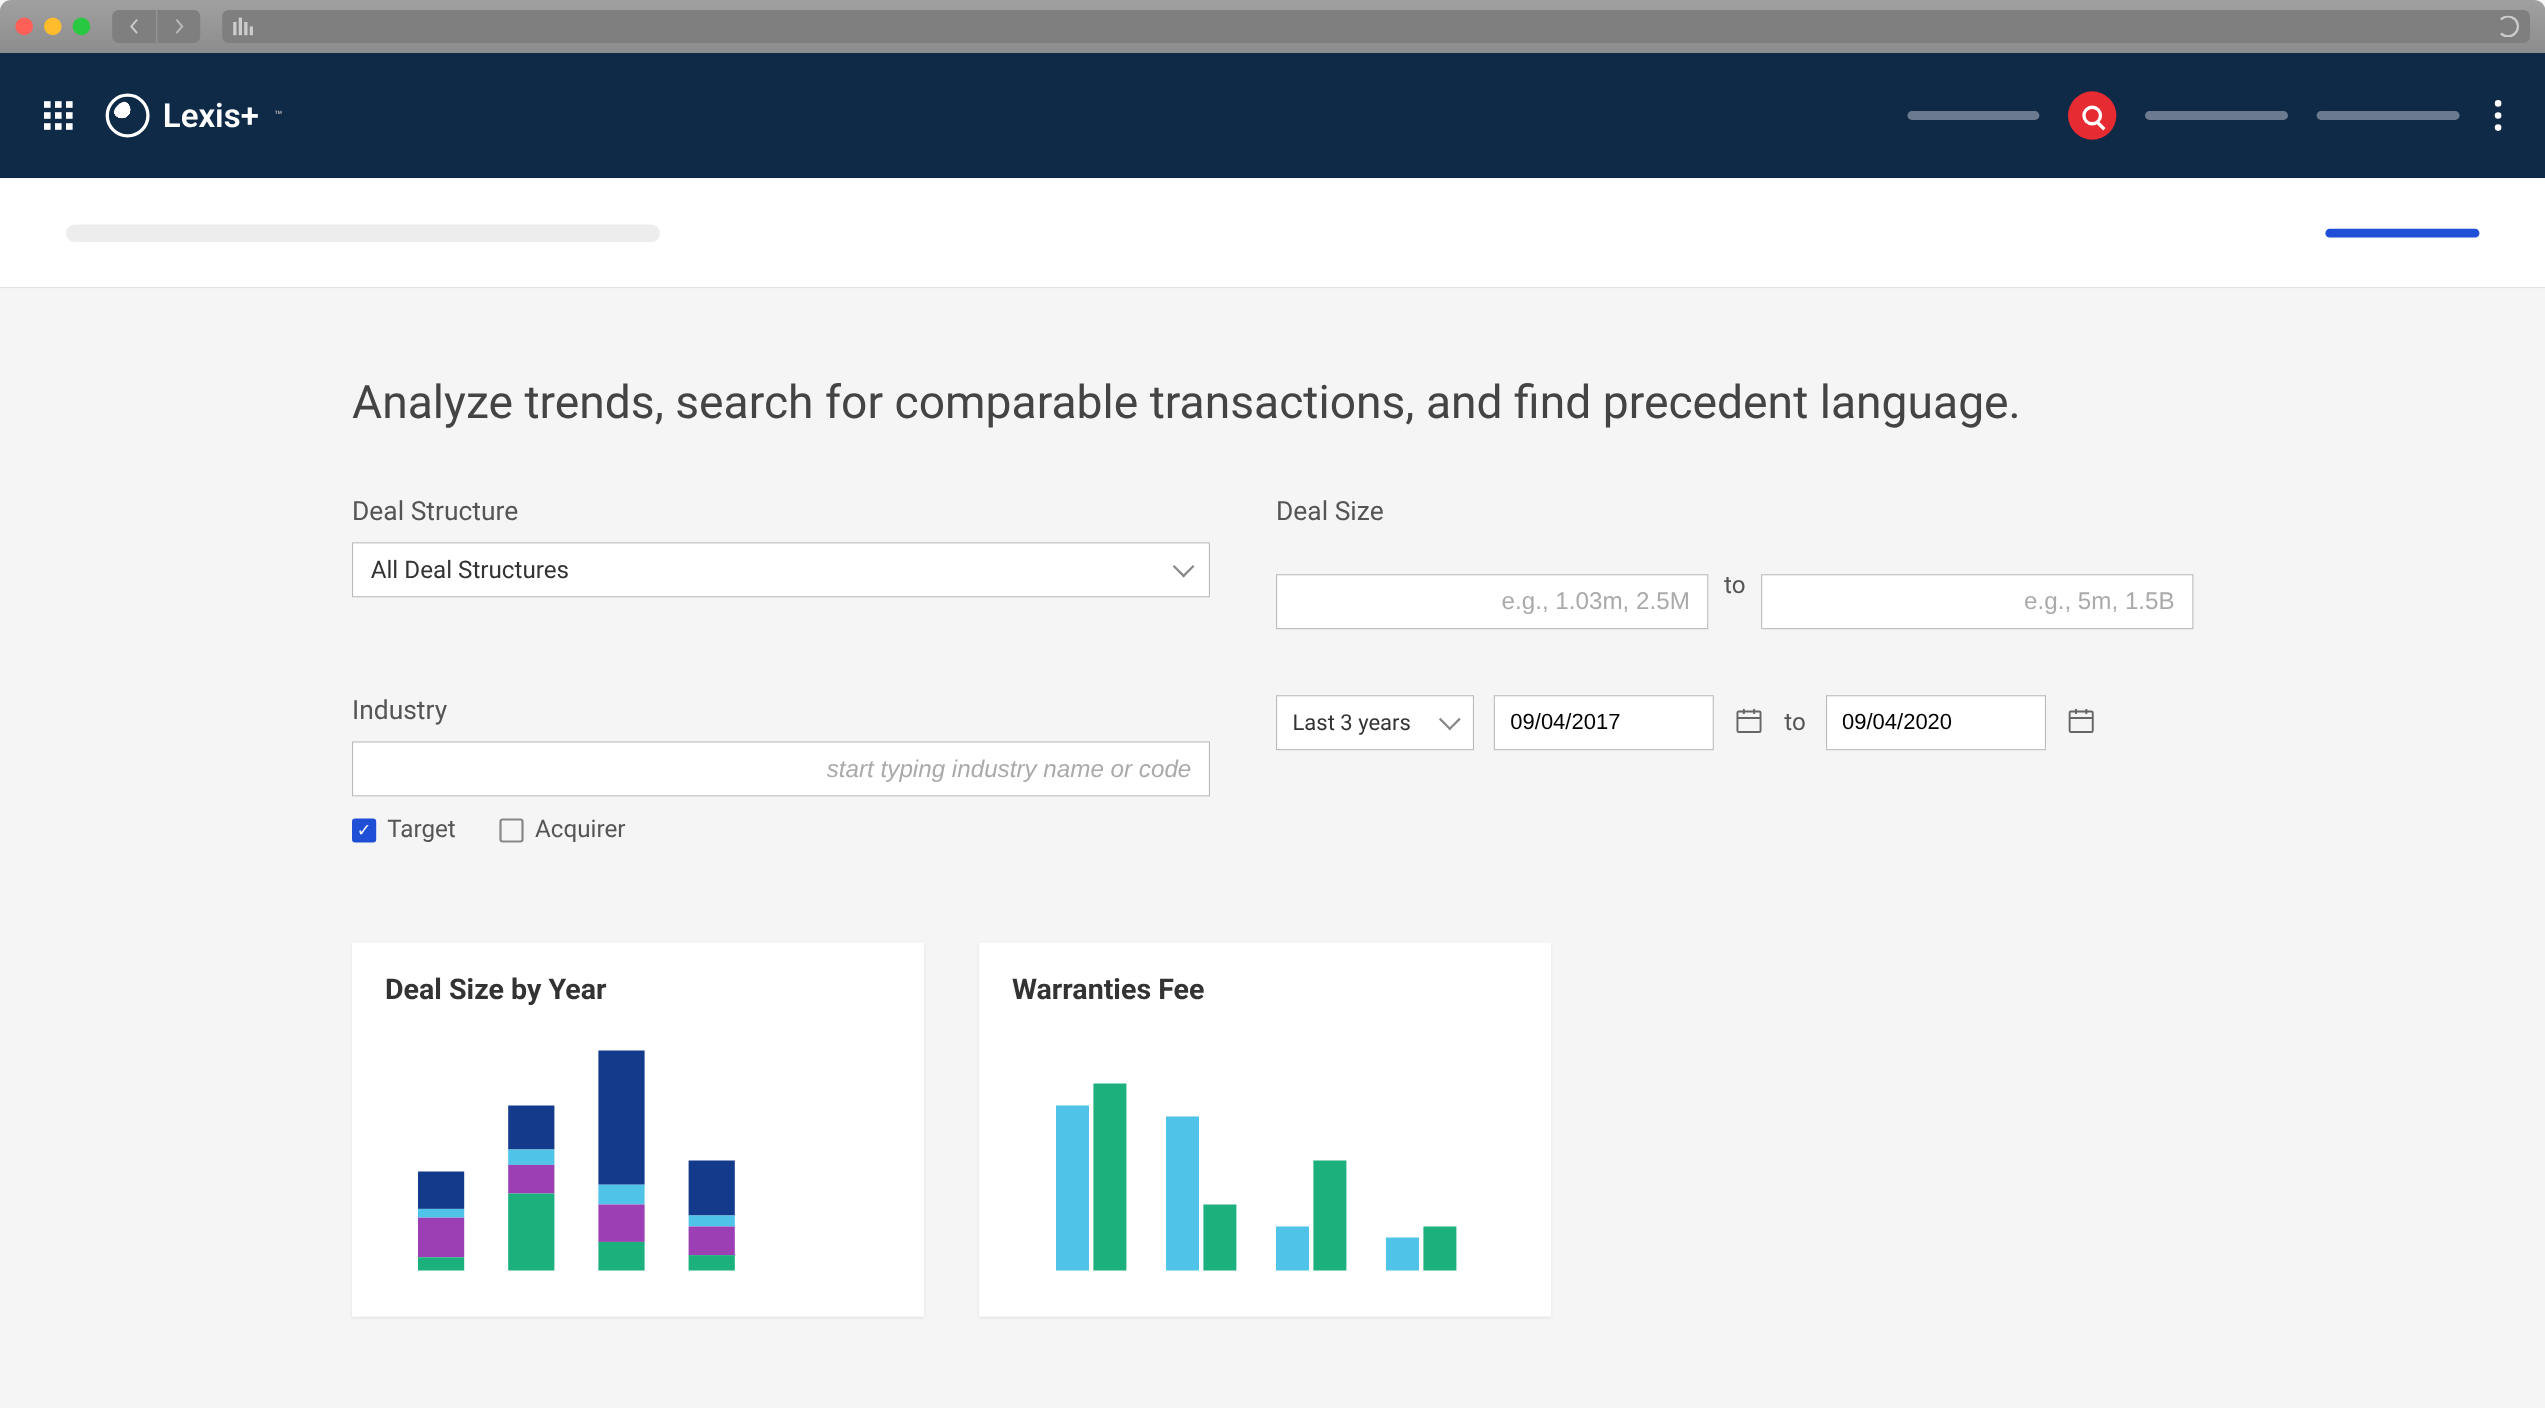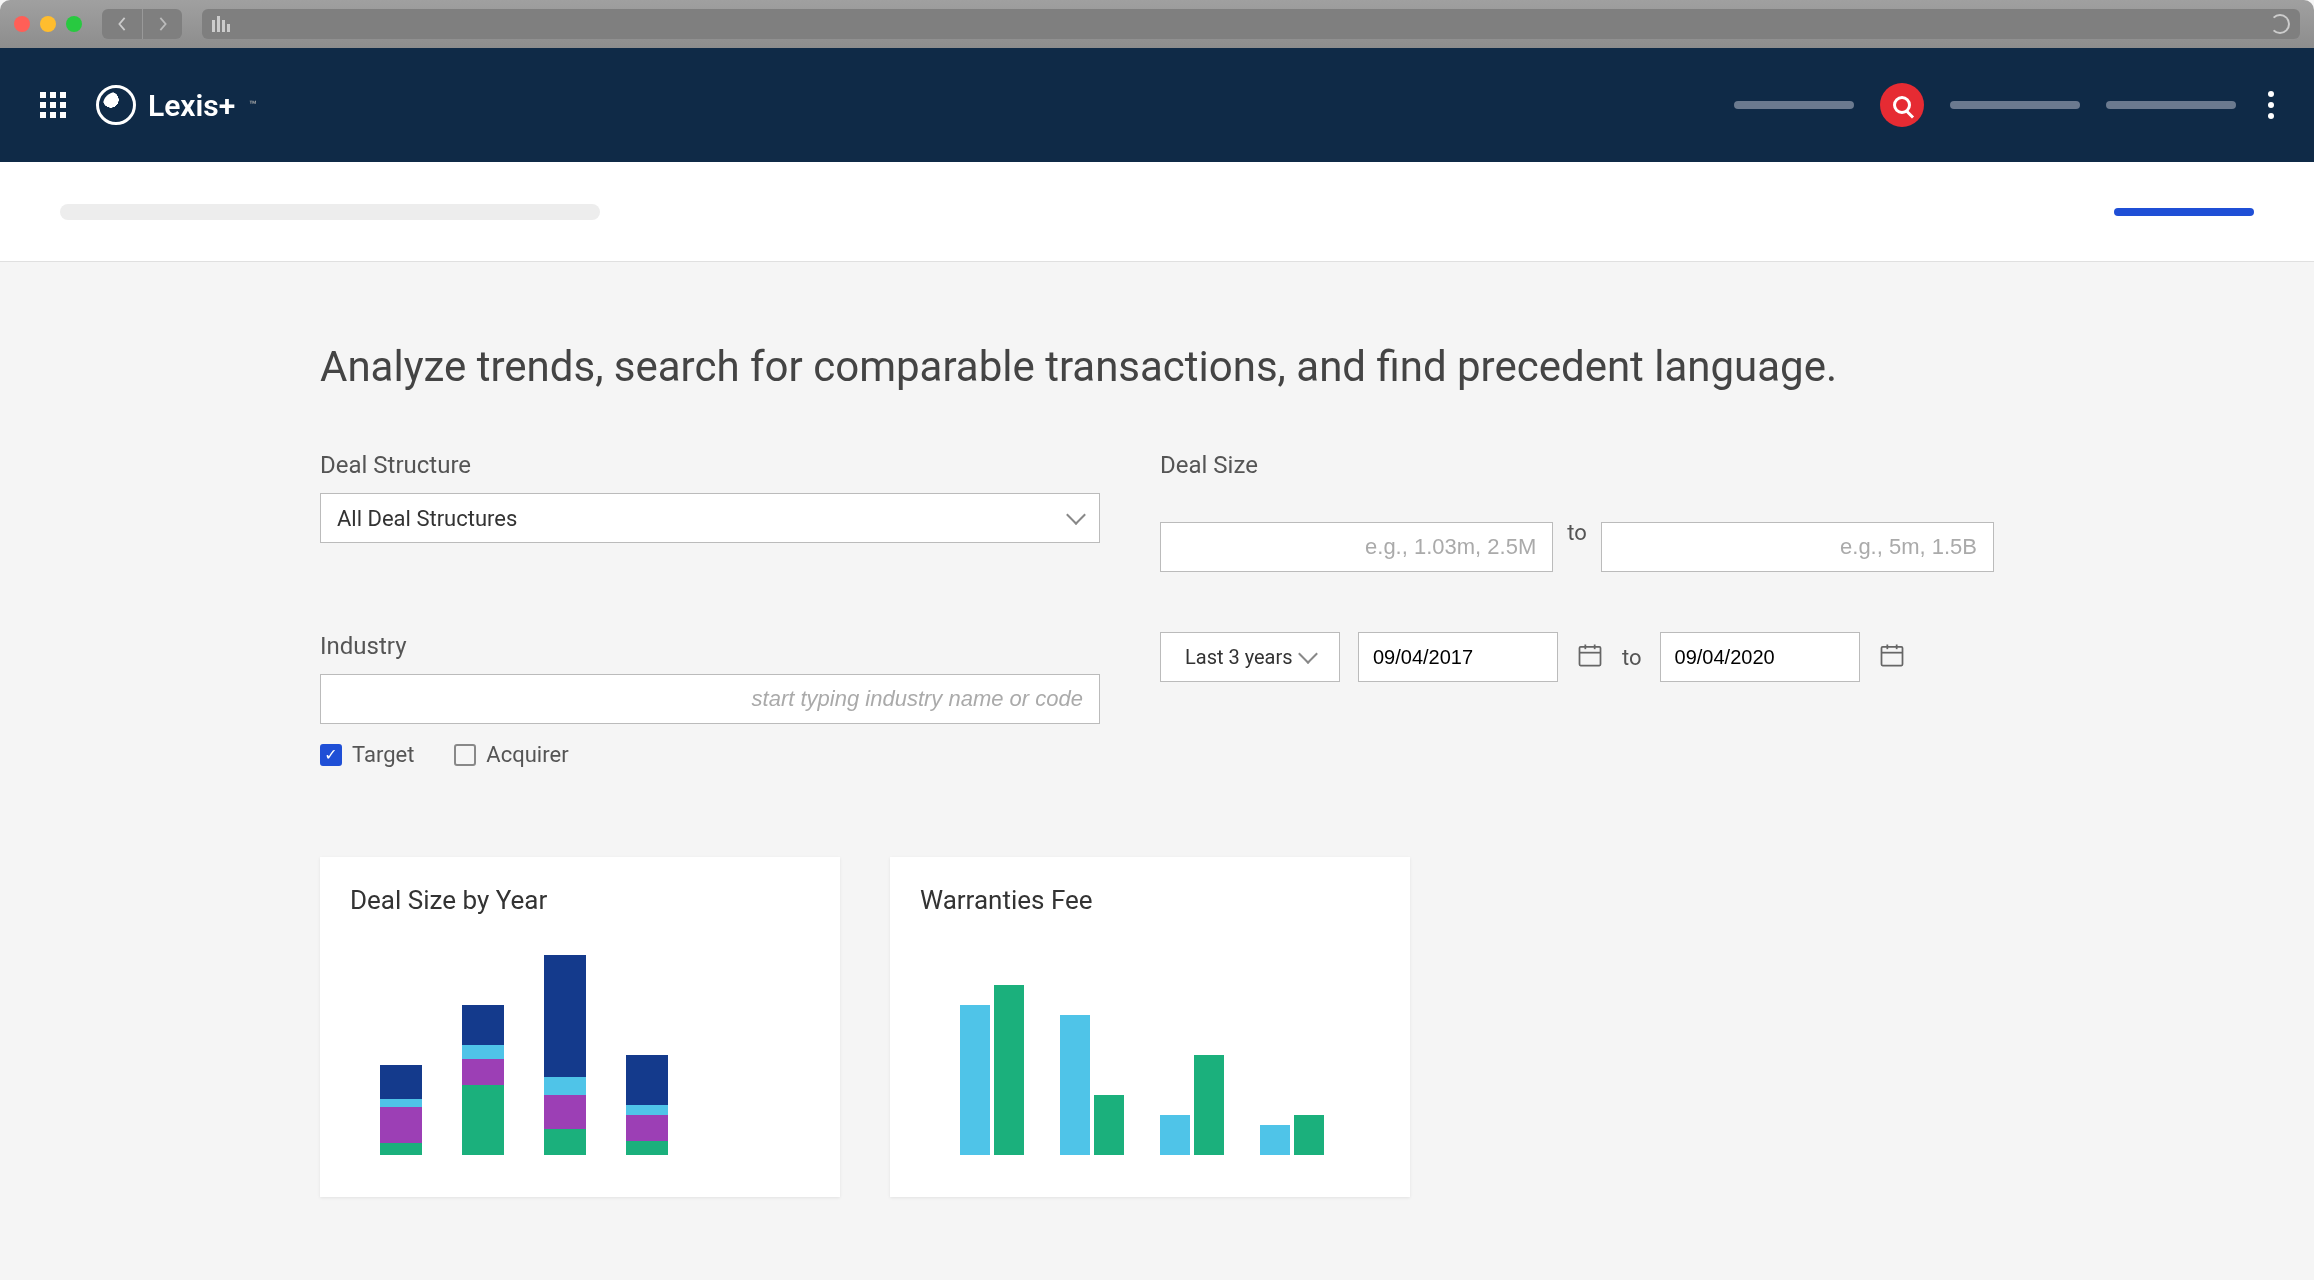--- a/index.html
+++ b/index.html
@@ -91,37 +91,37 @@
     display:flex;align-items:center;justify-content:space-between;text-align:right;
   }
   .text-input::placeholder{color:#aaa;font-style:normal;}
   .text-input.italic::placeholder{font-style:italic;}
   .chevron-down { width:14px;height:14px;border-right:2px solid #888;border-bottom:2px solid #888;transform:rotate(45deg);margin-top:-6px;}
   .deal-size-row{display:flex;align-items:center;gap:14px;}
   .deal-size-row input{flex:1;margin-top:29px;}
   .to-text{font-size:22px;color:#555;}
 
   .date-row{display:flex;align-items:center;gap:18px;}
-  .date-select{width:180px;height:50px;border:1px solid #bbb;background:#fff;padding:0 24px;display:flex;align-items:center;justify-content:space-between;font-size:20px;}
+  .date-select{width:180px;height:50px;border:1px solid #bbb;background:#fff;padding:0 14px;display:flex;align-items:center;justify-content:space-between;font-size:20px;}
   .date-input{width:200px;height:50px;border:1px solid #bbb;background:#fff;padding:0 14px;font-size:20px;}
   .cal-icon svg{width:28px;height:28px;stroke:#666;fill:none;stroke-width:1.5;}
 
   .checkbox-row{display:flex;align-items:center;gap:40px;margin-top:18px;font-size:22px;color:#555;}
   .cb{display:flex;align-items:center;gap:10px;}
   .cb-box{width:22px;height:22px;border:2px solid #1f4fd6;border-radius:3px;display:flex;align-items:center;justify-content:center;}
   .cb-box.checked{background:#1f4fd6;}
   .cb-box.unchecked{border-color:#888;}
   .cb-check{color:#fff;font-size:16px;}
 
   
   .cards { display:flex;gap:50px;margin-top:90px; }
   .card {
     background:#fff;width:520px;height:340px;box-shadow:0 1px 3px rgba(0,0,0,0.08);padding:28px 30px;
   }
-  .card h3{font-size:26px;font-weight:400;color:#333;margin-bottom:20px;}
+  .card h3{font-size:26px;font-weight:700;color:#333;margin-bottom:20px;}
   .card-body{position:relative;width:100%;height:250px;}
 
   
   .bars{display:flex;align-items:flex-end;gap:40px;height:220px;padding-left:30px;}
   .bar-col{width:42px;display:flex;flex-direction:column-reverse;}
   .seg{width:100%;}
 
   
   .donut-wrap{display:flex;align-items:center;justify-content:center;height:100%;}
   .donut{width:230px;height:230px;border-radius:50%;background:conic-gradient(#4fc4e8 0 52deg, #1bb07c 52deg 360deg);display:flex;align-items:center;justify-content:center;transform:rotate(-10deg);}

